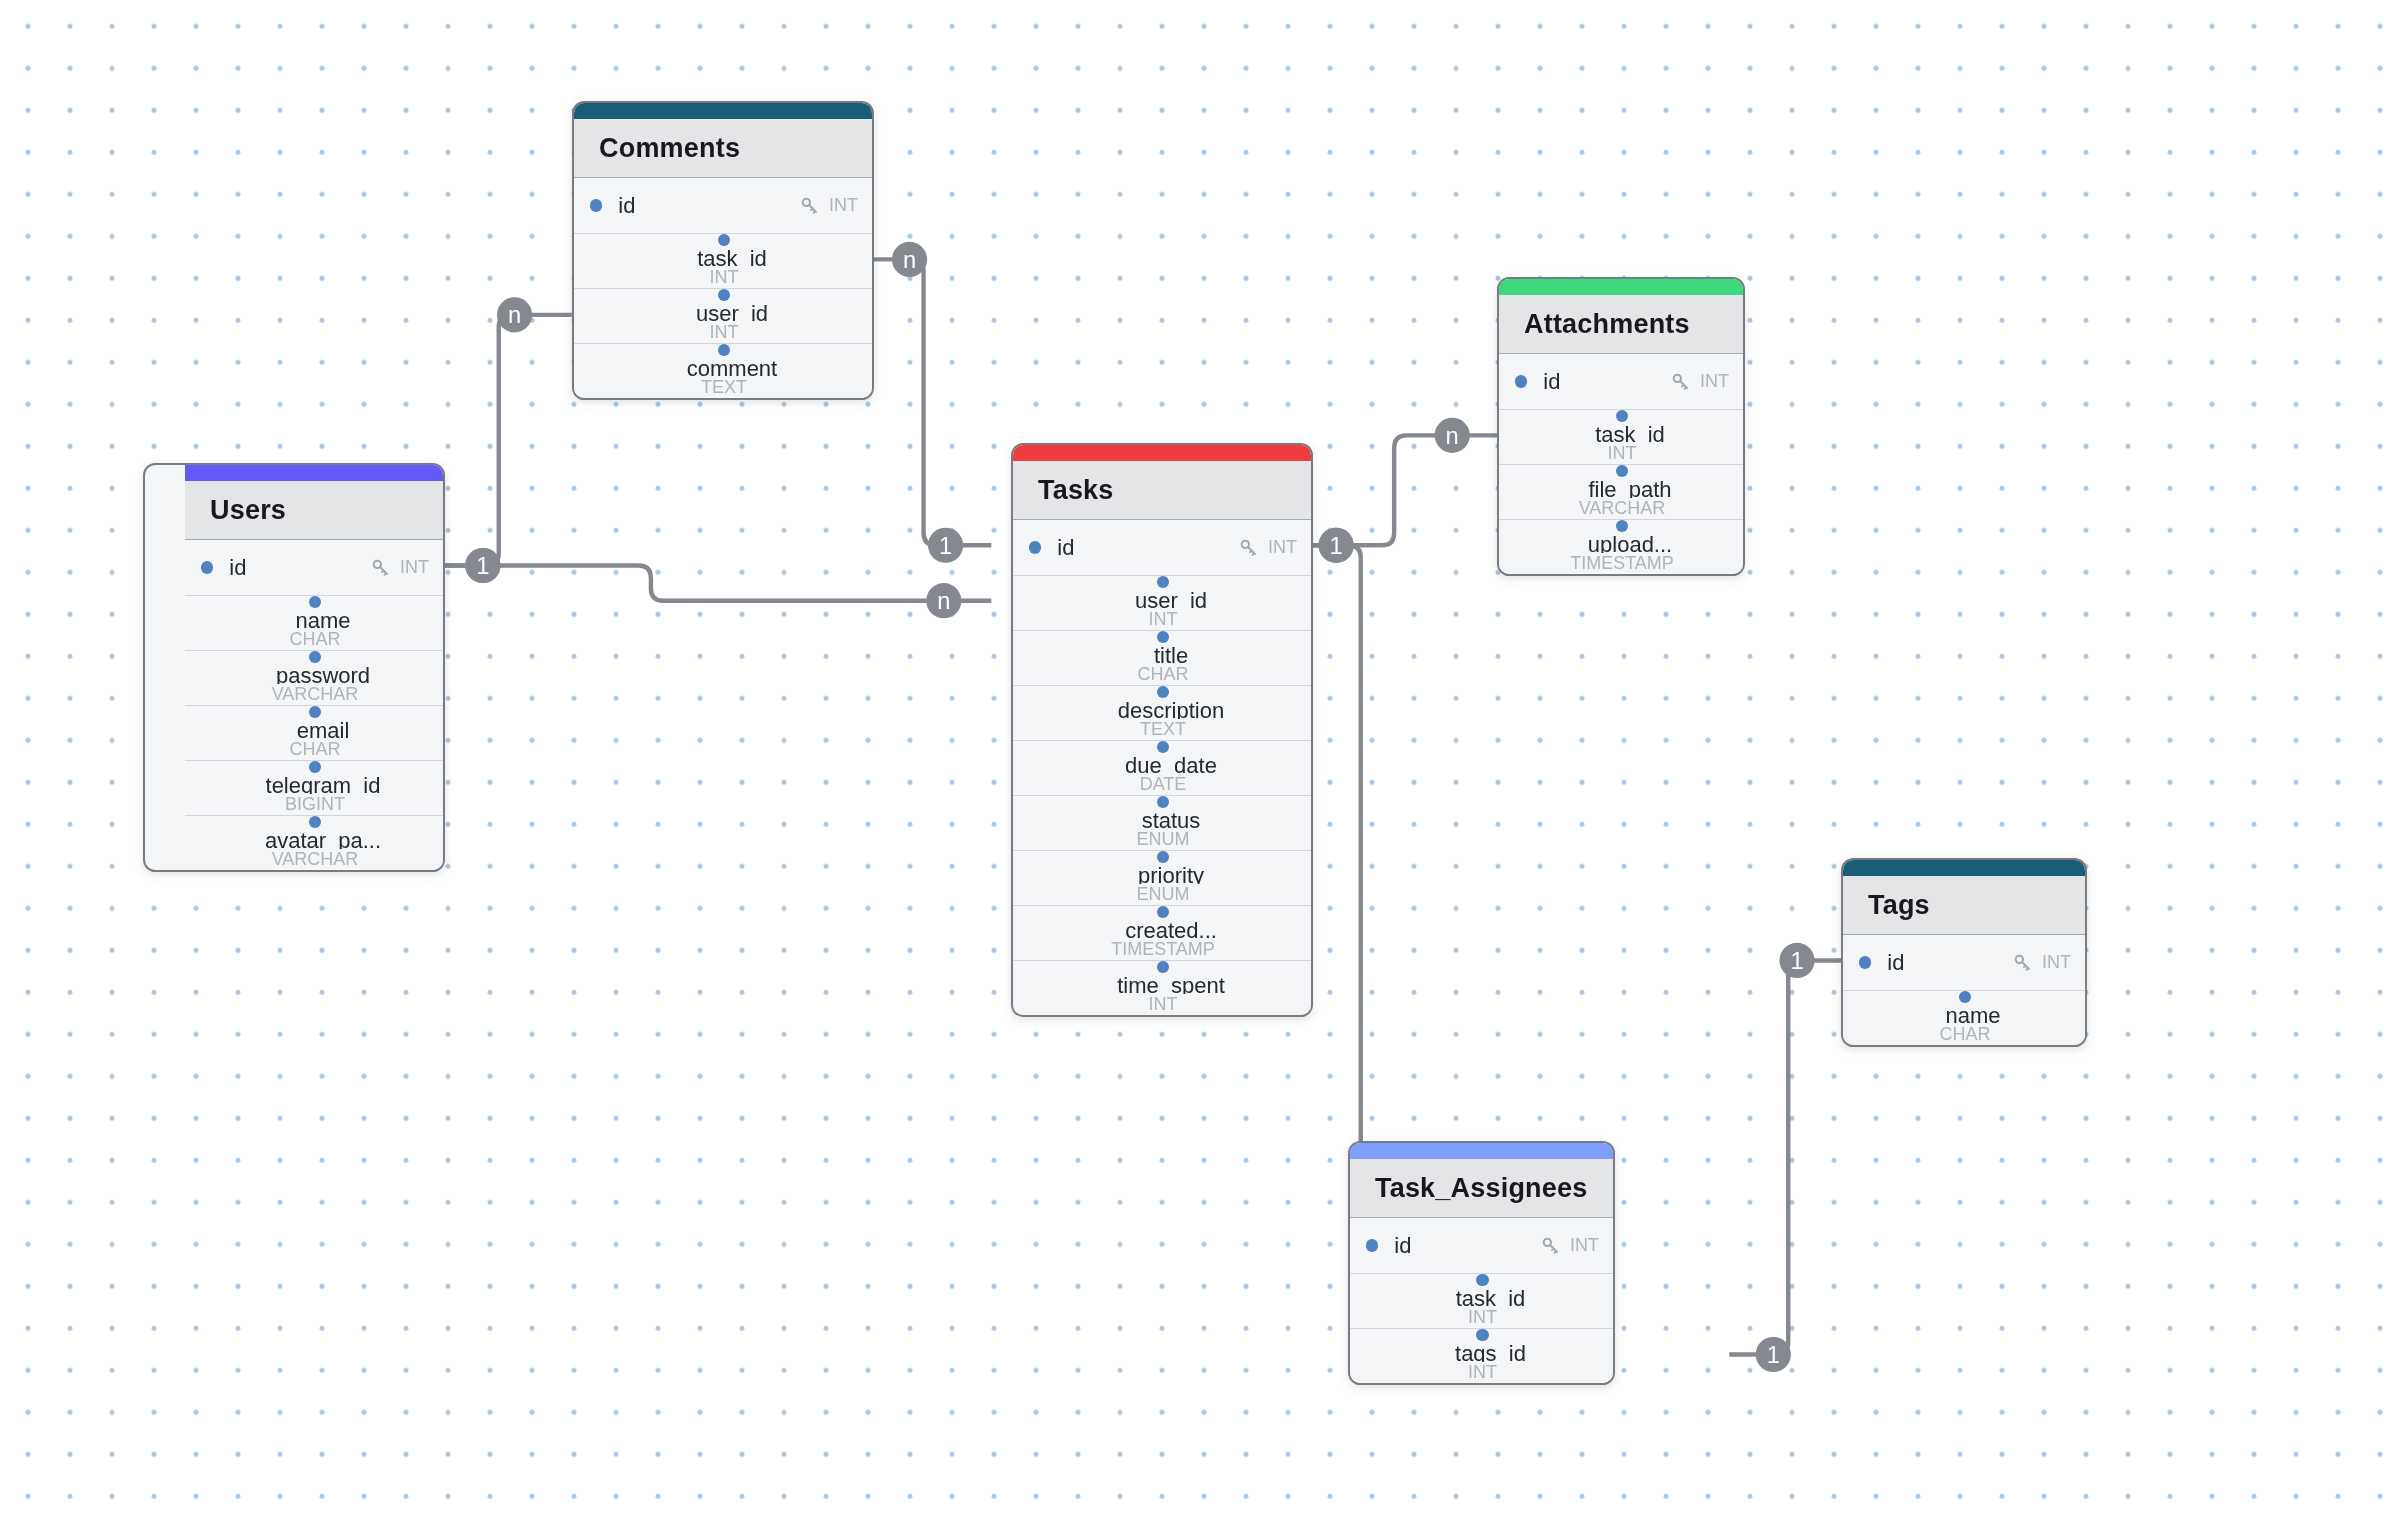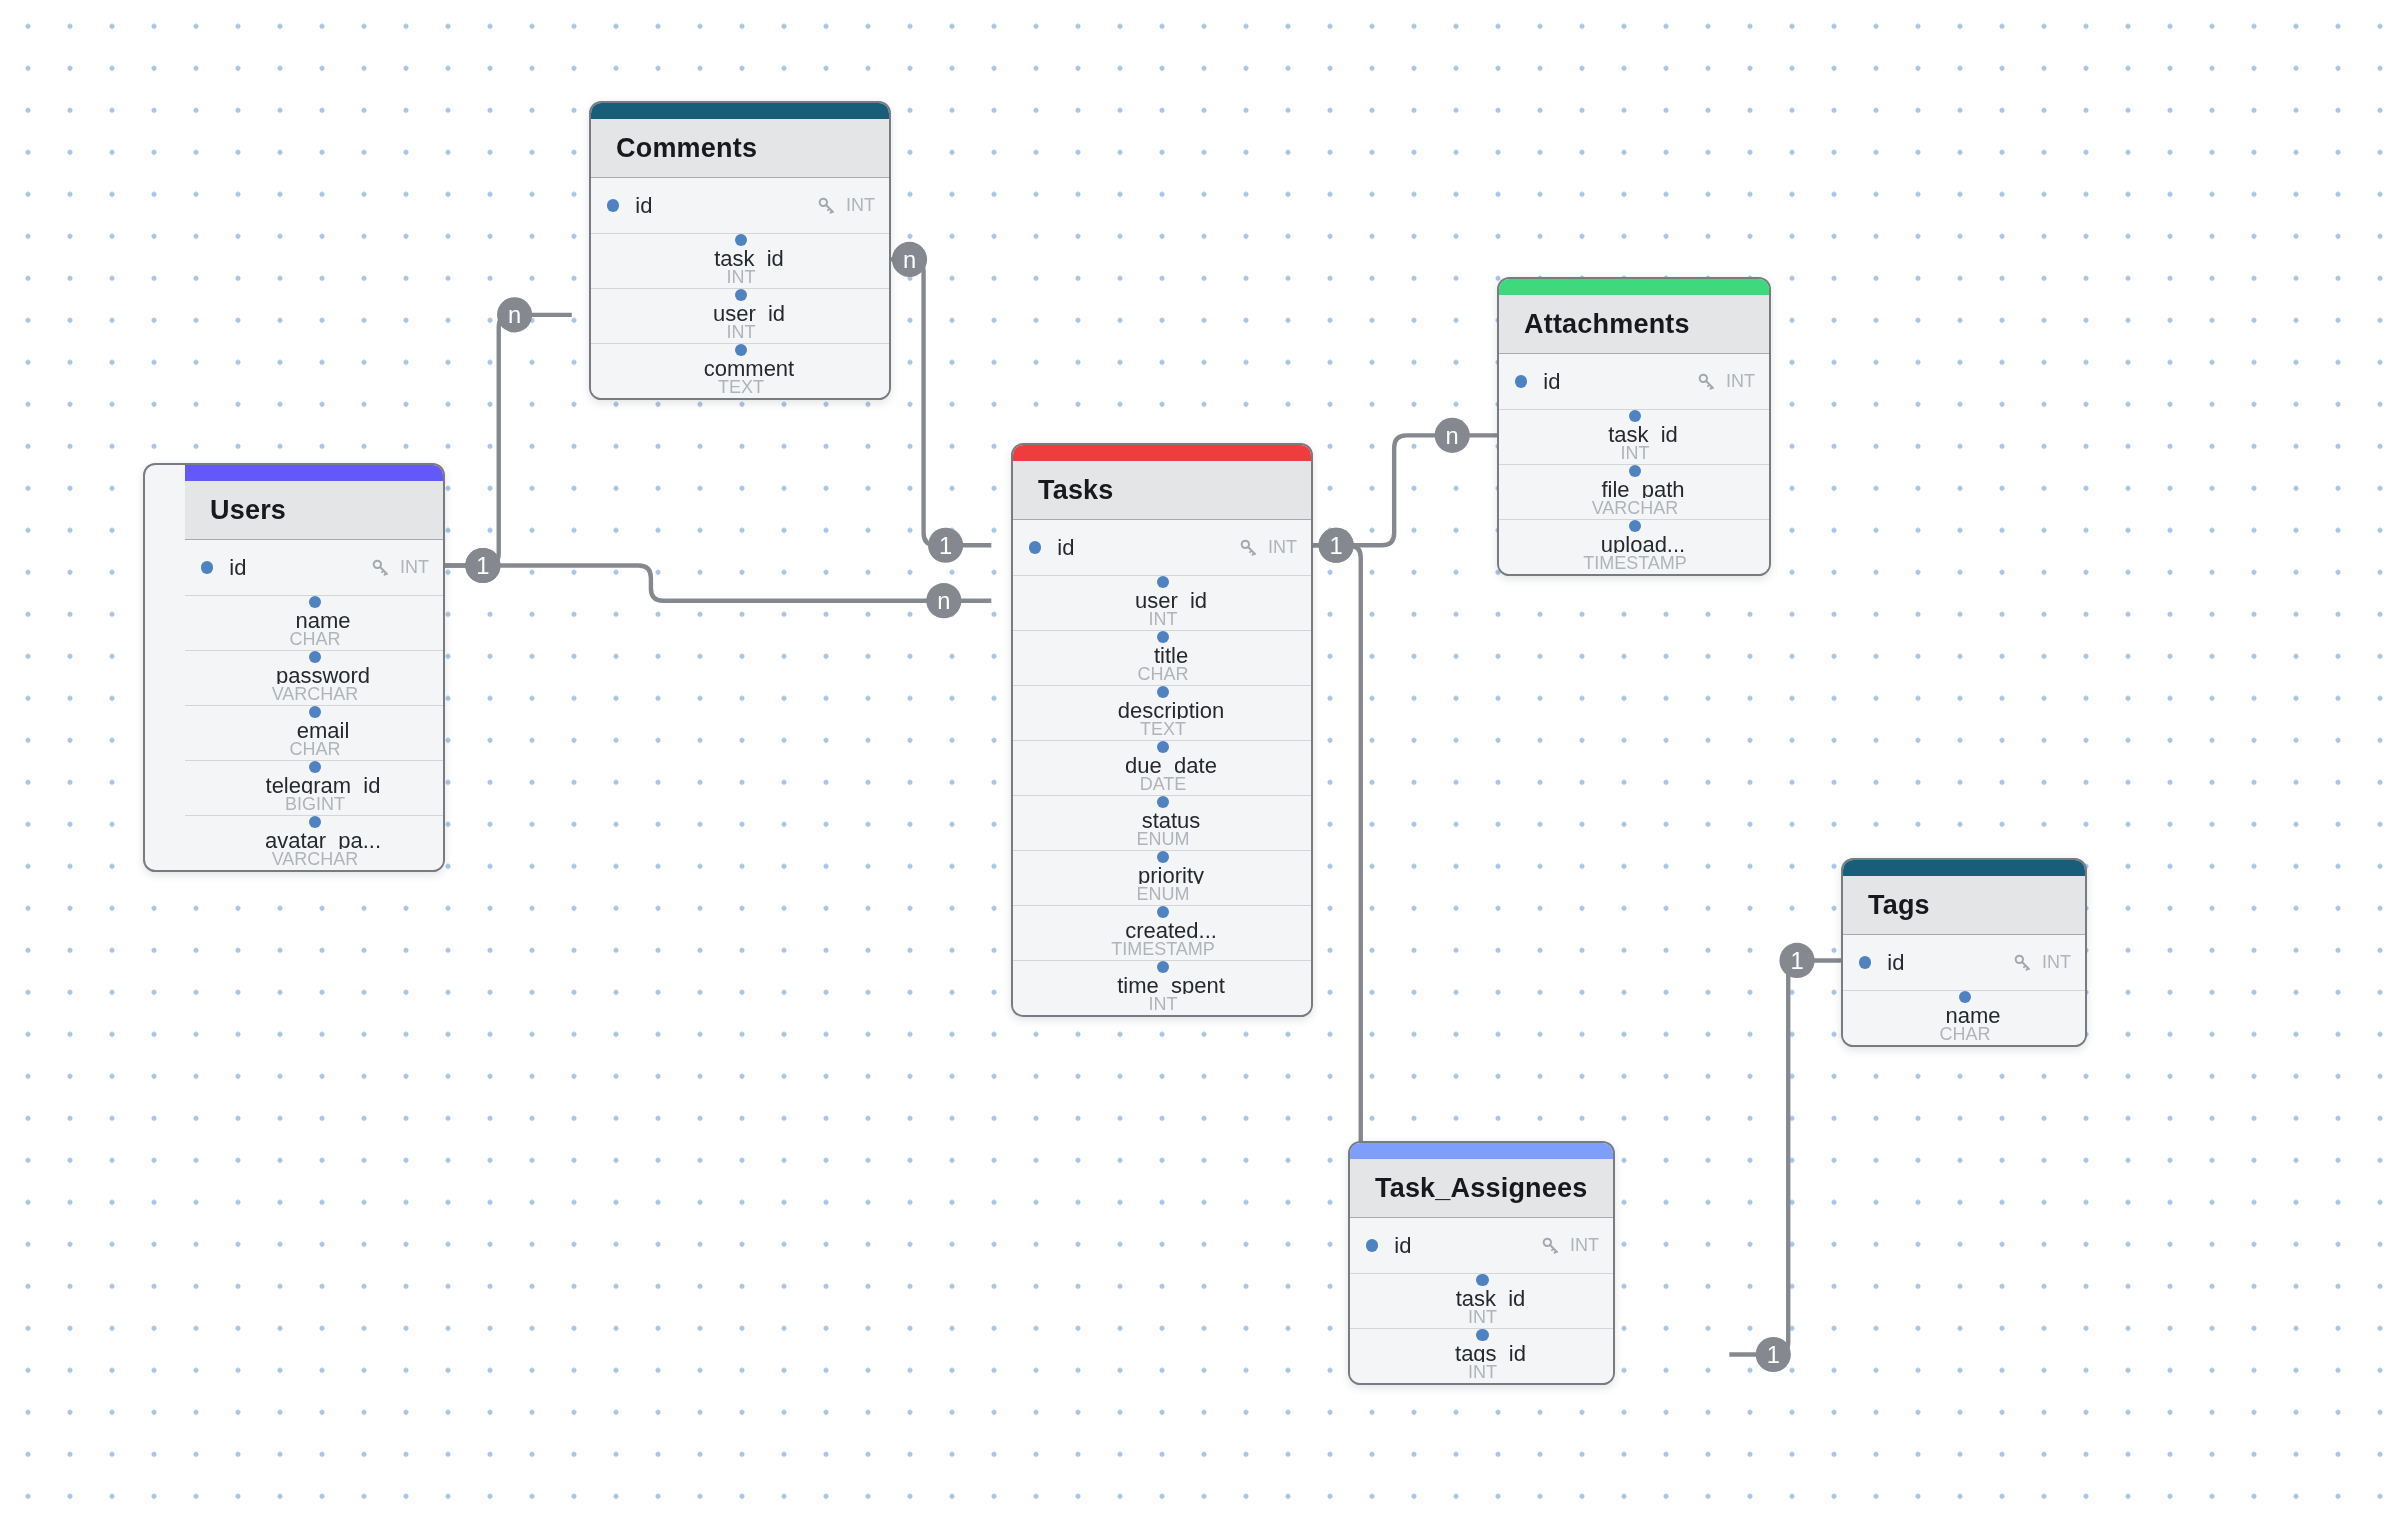--- a/index.html
+++ b/index.html
@@ -96,21 +96,21 @@
       <g data-name="cardinality-badge">
         <circle cx="2043" cy="1091.5" r="20"></circle>
         <text x="2043" y="1091.5" dy="0.35em">1</text>
       </g>
       <g data-name="cardinality-badge">
         <circle cx="2016" cy="1539.5" r="20"></circle>
         <text x="2016" y="1539.5" dy="0.35em">1</text>
       </g>
     </svg>
   <div class="tables-layer" data-name="tables-layer">
-      <div class="table" data-name="table-comments" style="left: 572px; top: 101px; width: 302px; margin-left: 17px;">
+      <div class="table" data-name="table-comments" style="left: 572px; top: 101px; width: 302px;">
     <div class="bar" data-name="table-color-bar" style="background: rgb(25, 94, 120); height: 16px;"></div>
     <div class="thead" data-name="table-header">
       <span class="tname" data-name="table-title">Comments</span>
     </div>
     <div class="rows" data-name="table-fields">
           <div class="row" data-name="field-row-id">
     <span class="dot" data-name="field-dot-icon"></span>
     <span class="fname" data-name="field-name">id</span>
     <span class="ftype" data-name="field-type">
       <svg class="key" data-name="primary-key-icon" viewBox="0 0 24 24">
@@ -281,21 +281,21 @@
           <div class="row" data-name="field-row-time_spent">
     <span class="dot" data-name="field-dot-icon"></span>
     <span class="fname" data-name="field-name">time_spent</span>
     <span class="ftype" data-name="field-type">
 
       <span class="tlabel" data-name="field-type-label">INT</span>
     </span>
   </div>
         </div>
   </div>
-      <div class="table" data-name="table-attachments" style="left: 1497px; top: 277px; width: 274px;">
+      <div class="table" data-name="table-attachments" style="left: 1497px; top: 277px; width: 248px;">
     <div class="bar" data-name="table-color-bar" style="background: rgb(61, 217, 124); height: 16px;"></div>
     <div class="thead" data-name="table-header">
       <span class="tname" data-name="table-title">Attachments</span>
     </div>
     <div class="rows" data-name="table-fields">
           <div class="row" data-name="field-row-id">
     <span class="dot" data-name="field-dot-icon"></span>
     <span class="fname" data-name="field-name">id</span>
     <span class="ftype" data-name="field-type">
       <svg class="key" data-name="primary-key-icon" viewBox="0 0 24 24">

